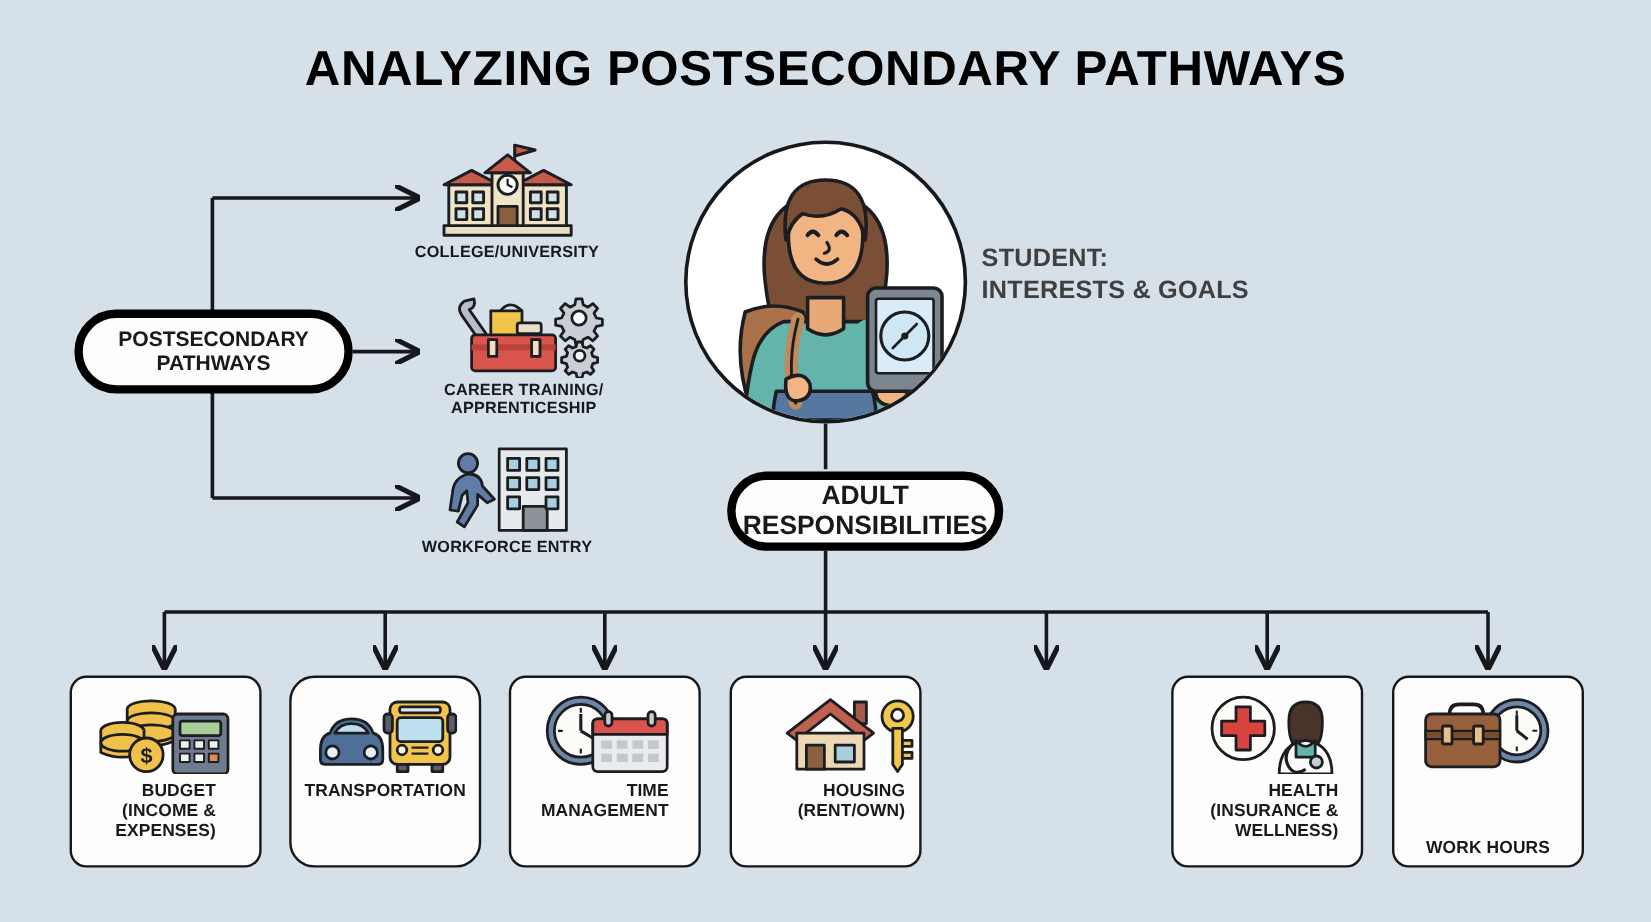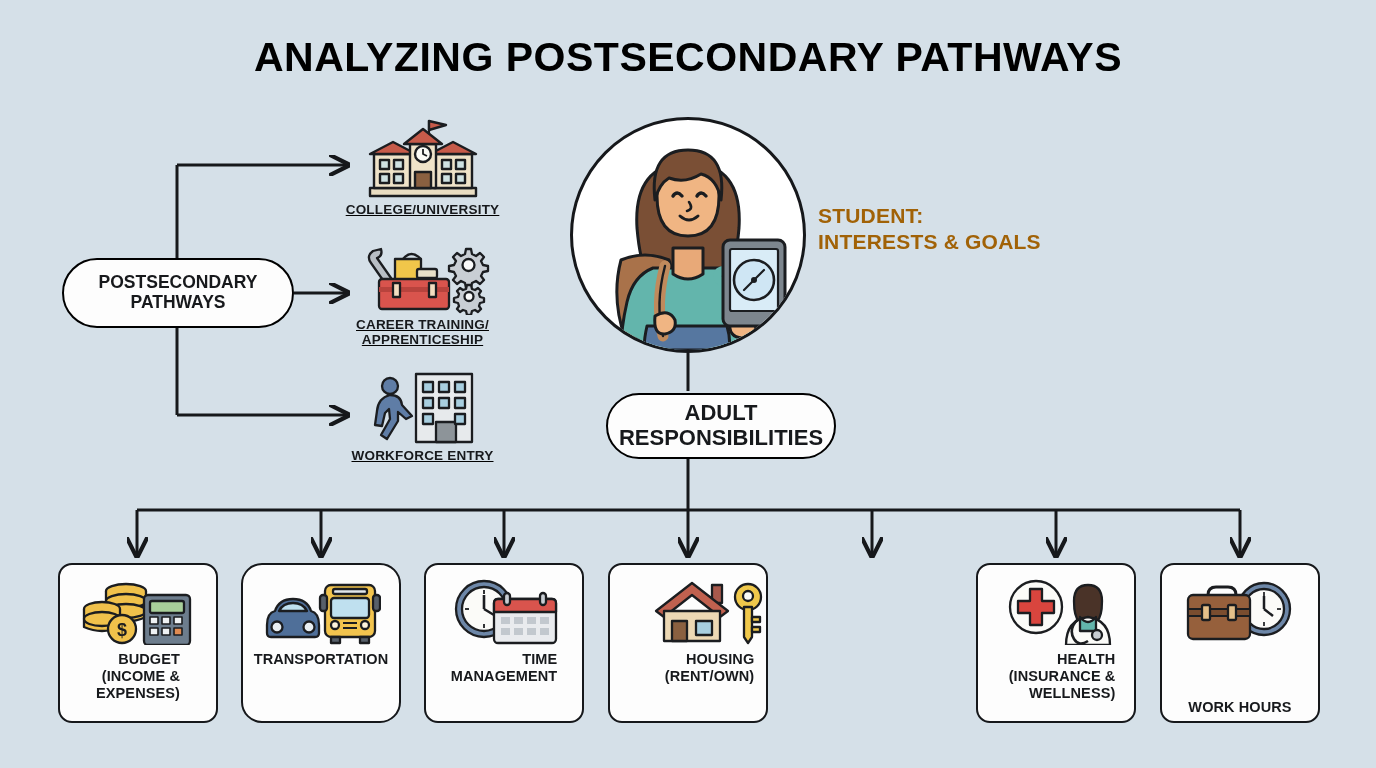--- a/index.html
+++ b/index.html
@@ -19,51 +19,51 @@
     color: #000000;
   }
 
   
   #wires { position: absolute; left: 0; top: 0; width: 1376px; height: 768px; }
 
   
   .pill {
     position: absolute;
     background: #fdfdfd;
-    border: 2px solid #000000;
+    border: 7px solid #000000;
     border-radius: 999px;
     display: flex; align-items: center; justify-content: center;
     text-align: center;
     font-weight: bold; color: #17191c;
     line-height: 1.12;
   }
   #node-postsecondary { left: 62px; top: 258px; width: 232px; height: 70px; font-size: 17.5px; }
   #node-adult { left: 606px; top: 393px; width: 230px; height: 66px; font-size: 22px; }
 
   
-  .pathway { position: absolute; text-decoration: underline; }
+  .pathway { position: absolute; }
   .pathway .p-icon { display: block; margin: 0 auto; }
   .pathway .p-label {
     margin-top: 2px; text-align: center;
     font-size: 13.5px; font-weight: bold; color: #17191c;
     line-height: 1.14; letter-spacing: 0.2px;
   }
   #pathway-college  { left: 330px; top: 118px; width: 185px; }
-  #pathway-career   { left: 330px; top: 243px; width: 185px; }
+  #pathway-career   { left: 344px; top: 243px; width: 185px; }
   #pathway-workforce{ left: 330px; top: 370px; width: 185px; }
 
   
   #student-circle {
     position: absolute; left: 570px; top: 117px; width: 236px; height: 236px;
     border-radius: 50%; background: #ffffff; border: 3px solid #16181b;
     overflow: hidden;
   }
   #student-label {
     position: absolute; left: 818px; top: 203px; width: 300px;
-    font-size: 21px; font-weight: bold; color: #a16207; line-height: 1.22;
+    font-size: 21px; font-weight: bold; color: #404040; line-height: 1.22;
     letter-spacing: 0.2px;
   }
 
   
   .card {
     position: absolute; top: 563px; height: 160px;
     background: #fdfdfd;
     border: 2.5px solid #16181b;
     border-radius: 14px;
     display: flex; flex-direction: column; align-items: center;

